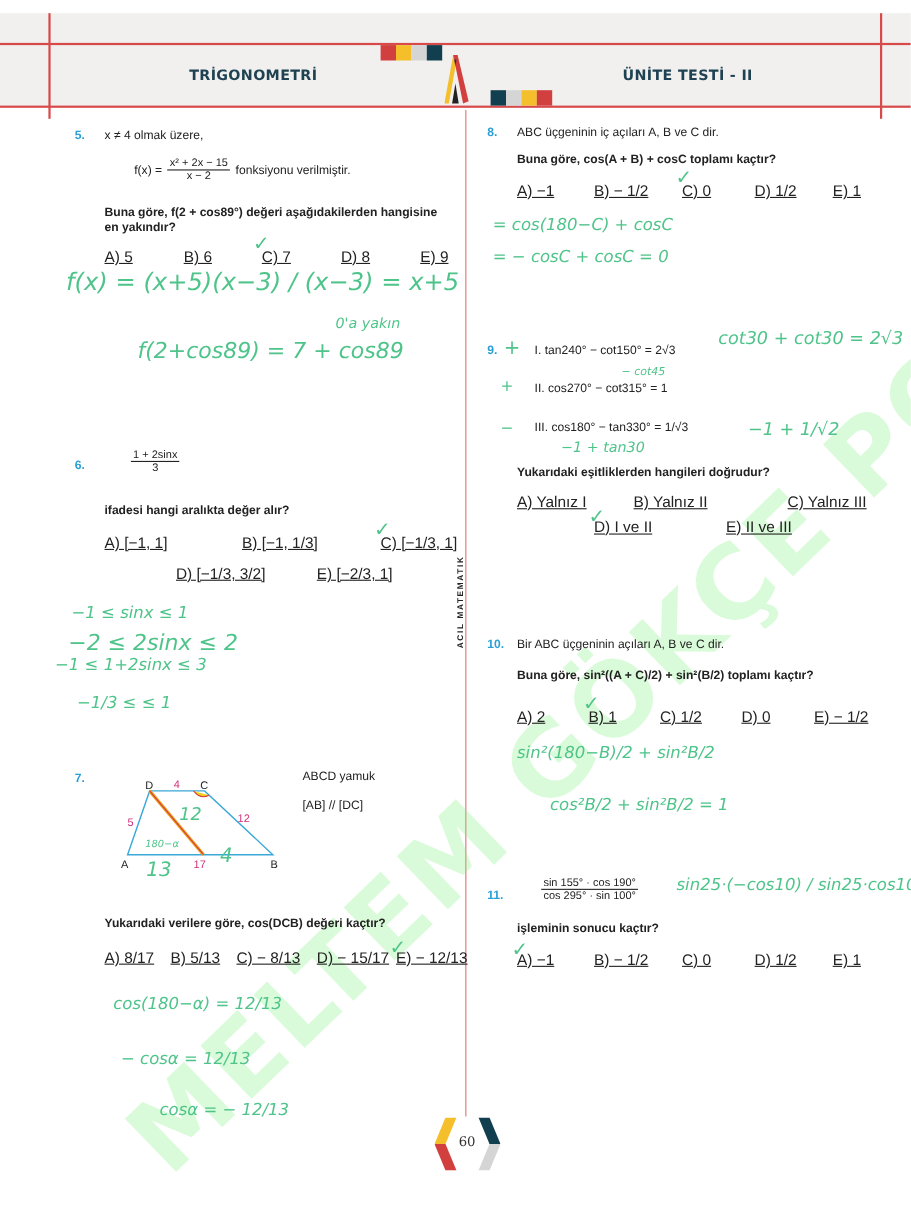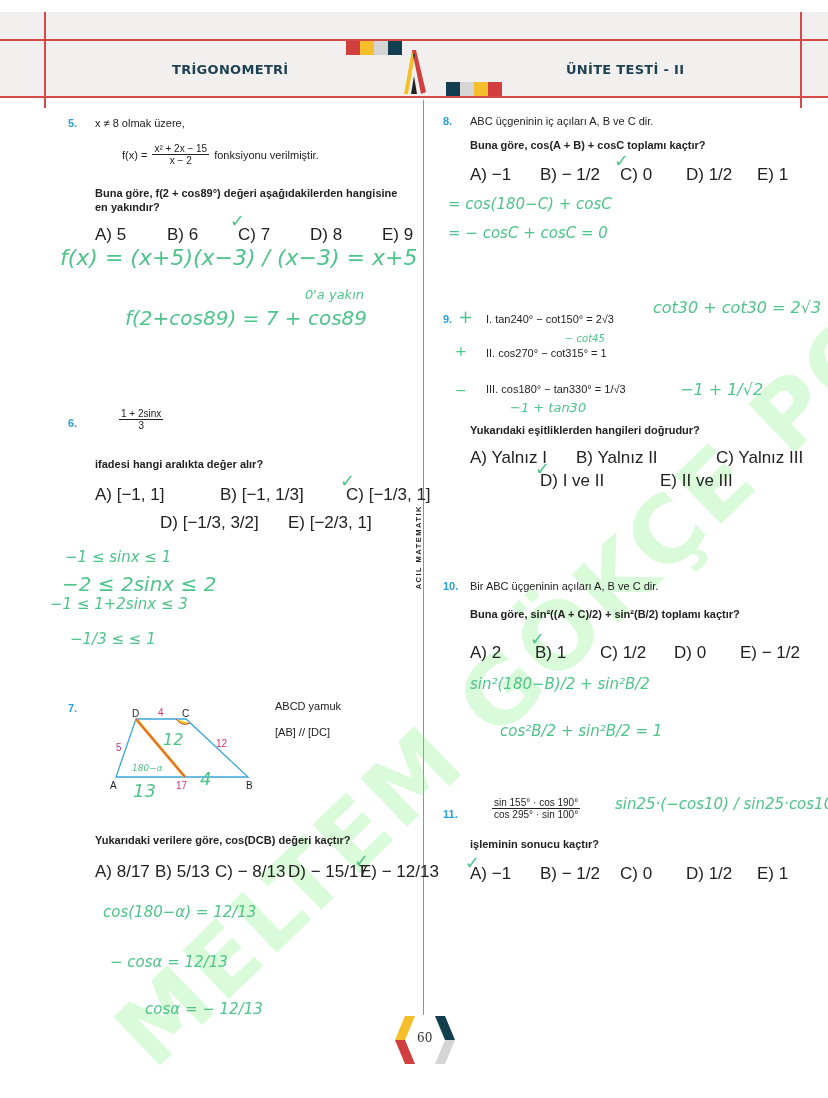--- a/index.html
+++ b/index.html
@@ -10,21 +10,21 @@
   .hline{height:2px;background:#d84a4a;left:0;width:828px;}
   .vline{width:2px;background:#d84a4a;}
   .hdr-title{font-family:"DejaVu Sans",sans-serif;font-weight:bold;font-size:13px;color:#1f4252;letter-spacing:0.3px;}
   .blk{position:absolute;height:14px;width:14px;}
   .colline{left:423px;top:100px;width:1px;height:915px;background:#e07070;}
   .qnum{color:#2a9fd6;font-weight:bold;font-size:11px;}
   .txt{font-size:11px;}
   .bold{font-weight:bold;font-size:11px;}
   .frac{display:inline-flex;flex-direction:column;align-items:center;vertical-align:middle;font-size:10px;line-height:11px;margin:0 2px;}
   .frac .num{border-bottom:1px solid #222;padding:0 2px;}
-  .opt{position:absolute;font-size:17px;white-space:nowrap;}
+  .opt{position:absolute;font-size:14px;white-space:nowrap;text-decoration:underline;}
   .hand{position:absolute;color:#4fc48a;font-family:"DejaVu Sans",sans-serif;font-style:italic;white-space:nowrap;}
   .wm{position:absolute;color:rgba(120,240,120,0.28);font-family:"DejaVu Sans",sans-serif;font-weight:bold;font-size:92px;
       transform:rotate(-44deg);transform-origin:left top;white-space:nowrap;left:95px;top:1010px;letter-spacing:4px;}
   .check{position:absolute;color:#4fc48a;font-size:18px;}
   .side-brand{position:absolute;left:414px;top:505px;font-size:7.5px;font-weight:bold;color:#222;writing-mode:vertical-rl;transform:rotate(180deg);letter-spacing:1.5px;}
 </style>
 </head>
 <body>
 
 <div class="abs header-band"></div>
@@ -52,21 +52,21 @@
   <div class="blk" style="left:488px;top:82px;background:#d23f3f"></div>
 </div>
 
 <div class="abs colline"></div>
 <div class="side-brand">ACIL MATEMATIK</div>
 
 <div class="wm">MELTEM GÖKÇE POLAT</div>
 
 <div>
   <span class="abs qnum" style="left:68px;top:117px">5.</span>
-  <span class="abs txt" style="left:95px;top:117px">x ≠ 8 olmak üzere,</span>
+  <span class="abs txt" style="left:95px;top:117px">x ≠ 4 olmak üzere,</span>
   <div class="abs txt" style="left:122px;top:143px;display:flex;align-items:center;gap:3px">
     <span>f(x) =</span>
     <span class="frac">
         <span class="num">x² + 2x − 15</span>
         <span>x − 2</span>
       </span>
     <span>fonksiyonu verilmiştir.</span>
   </div>
   <div class="abs bold" style="left:95px;top:186px;width:310px;line-height:14px">Buna göre, f(2 + cos89°) değeri aşağıdakilerden hangisine en yakındır?</div>
   <span class="opt" style="left:95px;top:225px">A) 5</span>

